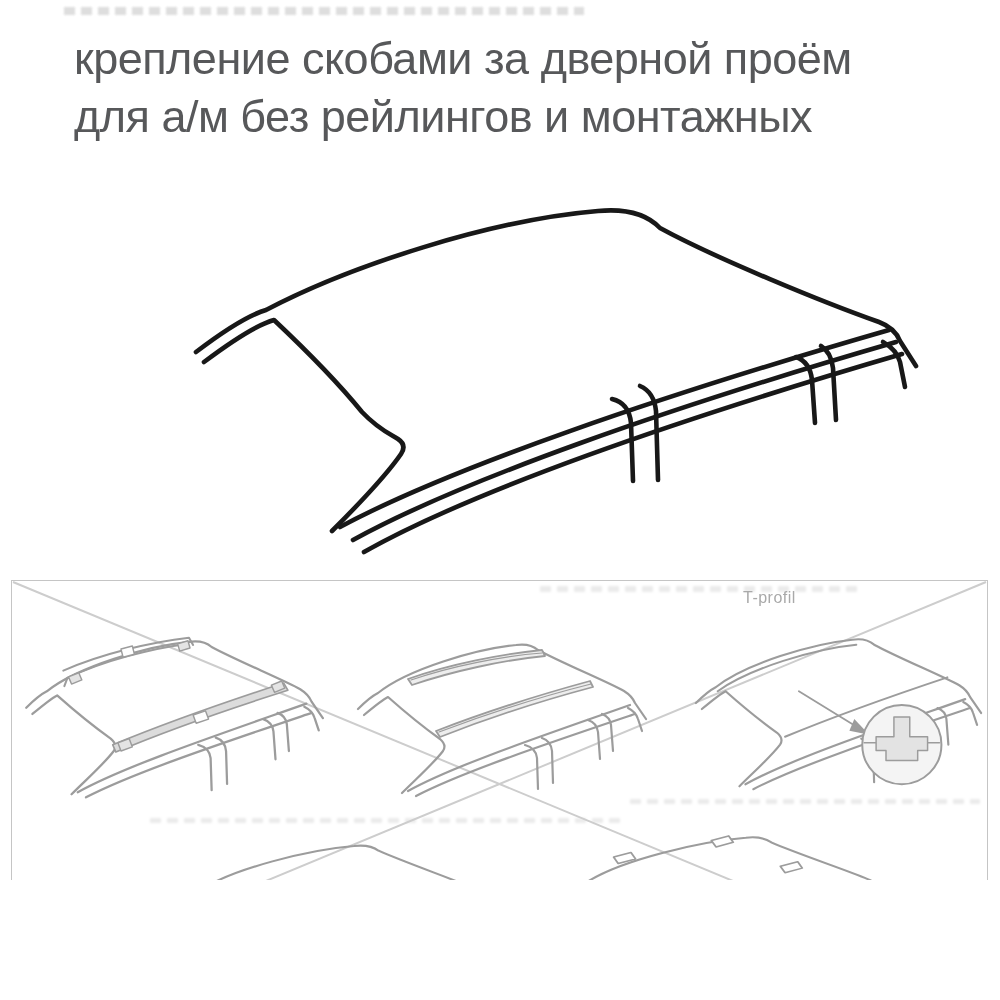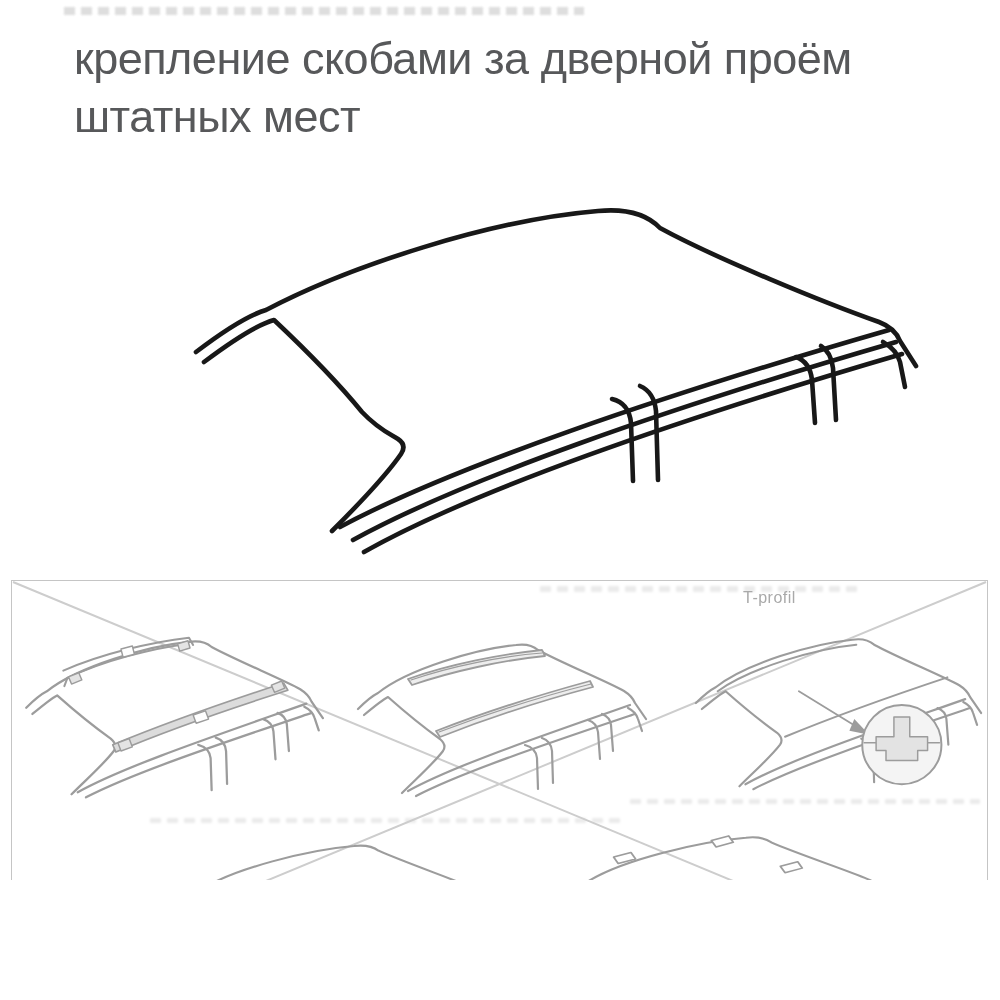--- a/index.html
+++ b/index.html
@@ -32,21 +32,21 @@
 
 <div id="stage">
 
   <div class="smudge" style="left:64px;top:7px;width:520px;height:8px;"></div>
   <div class="smudge lite" style="left:540px;top:586px;width:320px;height:6px;"></div>
   <div class="smudge lite" style="left:630px;top:799px;width:350px;height:5px;"></div>
   <div class="smudge lite" style="left:150px;top:818px;width:470px;height:5px;"></div>
 
   <div id="heading">
     <div>крепление скобами за дверной проём</div>
-    <div>штатных мест</div>
+    <div>для а/м без рейлингов и монтажных</div>
   </div>
 
   <div id="panel-frame"></div>
   <div id="tprofil">T-profil</div>
 
   <svg id="art" viewBox="0 0 1000 1000">
 
     <g fill="none" stroke="#181818" stroke-width="4.6" stroke-linecap="round" stroke-linejoin="round">
 
       <path d="M196,352 Q242,317 266,310 C350,266 490,220 598,211 Q640,207 660,228 C715,258 825,303 879,322 Q895,328 900,341 L916,366"></path>

